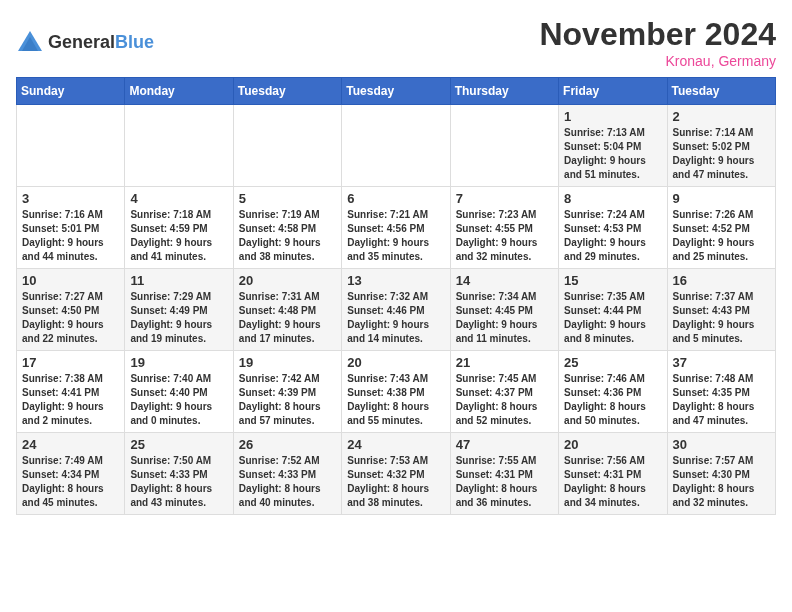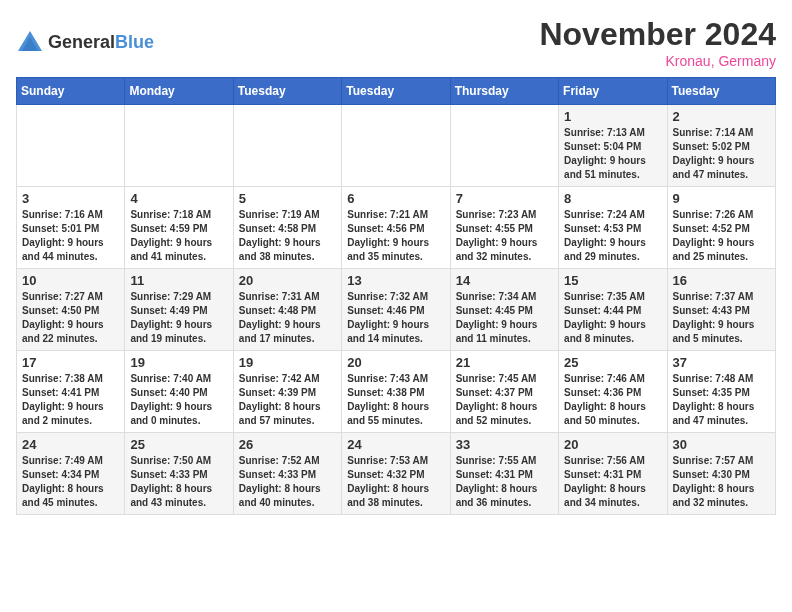--- a/index.html
+++ b/index.html
@@ -240,21 +240,21 @@
         </td>
         <td>
           <span class="day-number">26</span>
           <div class="day-info">Sunrise: 7:52 AM<br>Sunset: 4:33 PM<br>Daylight: 8 hours and 40 minutes.</div>
         </td>
         <td>
           <span class="day-number">24</span>
           <div class="day-info">Sunrise: 7:53 AM<br>Sunset: 4:32 PM<br>Daylight: 8 hours and 38 minutes.</div>
         </td>
         <td>
-          <span class="day-number">33</span>
+          <span class="day-number">47</span>
           <div class="day-info">Sunrise: 7:55 AM<br>Sunset: 4:31 PM<br>Daylight: 8 hours and 36 minutes.</div>
         </td>
         <td>
           <span class="day-number">20</span>
           <div class="day-info">Sunrise: 7:56 AM<br>Sunset: 4:31 PM<br>Daylight: 8 hours and 34 minutes.</div>
         </td>
         <td>
           <span class="day-number">30</span>
           <div class="day-info">Sunrise: 7:57 AM<br>Sunset: 4:30 PM<br>Daylight: 8 hours and 32 minutes.</div>
         </td>

